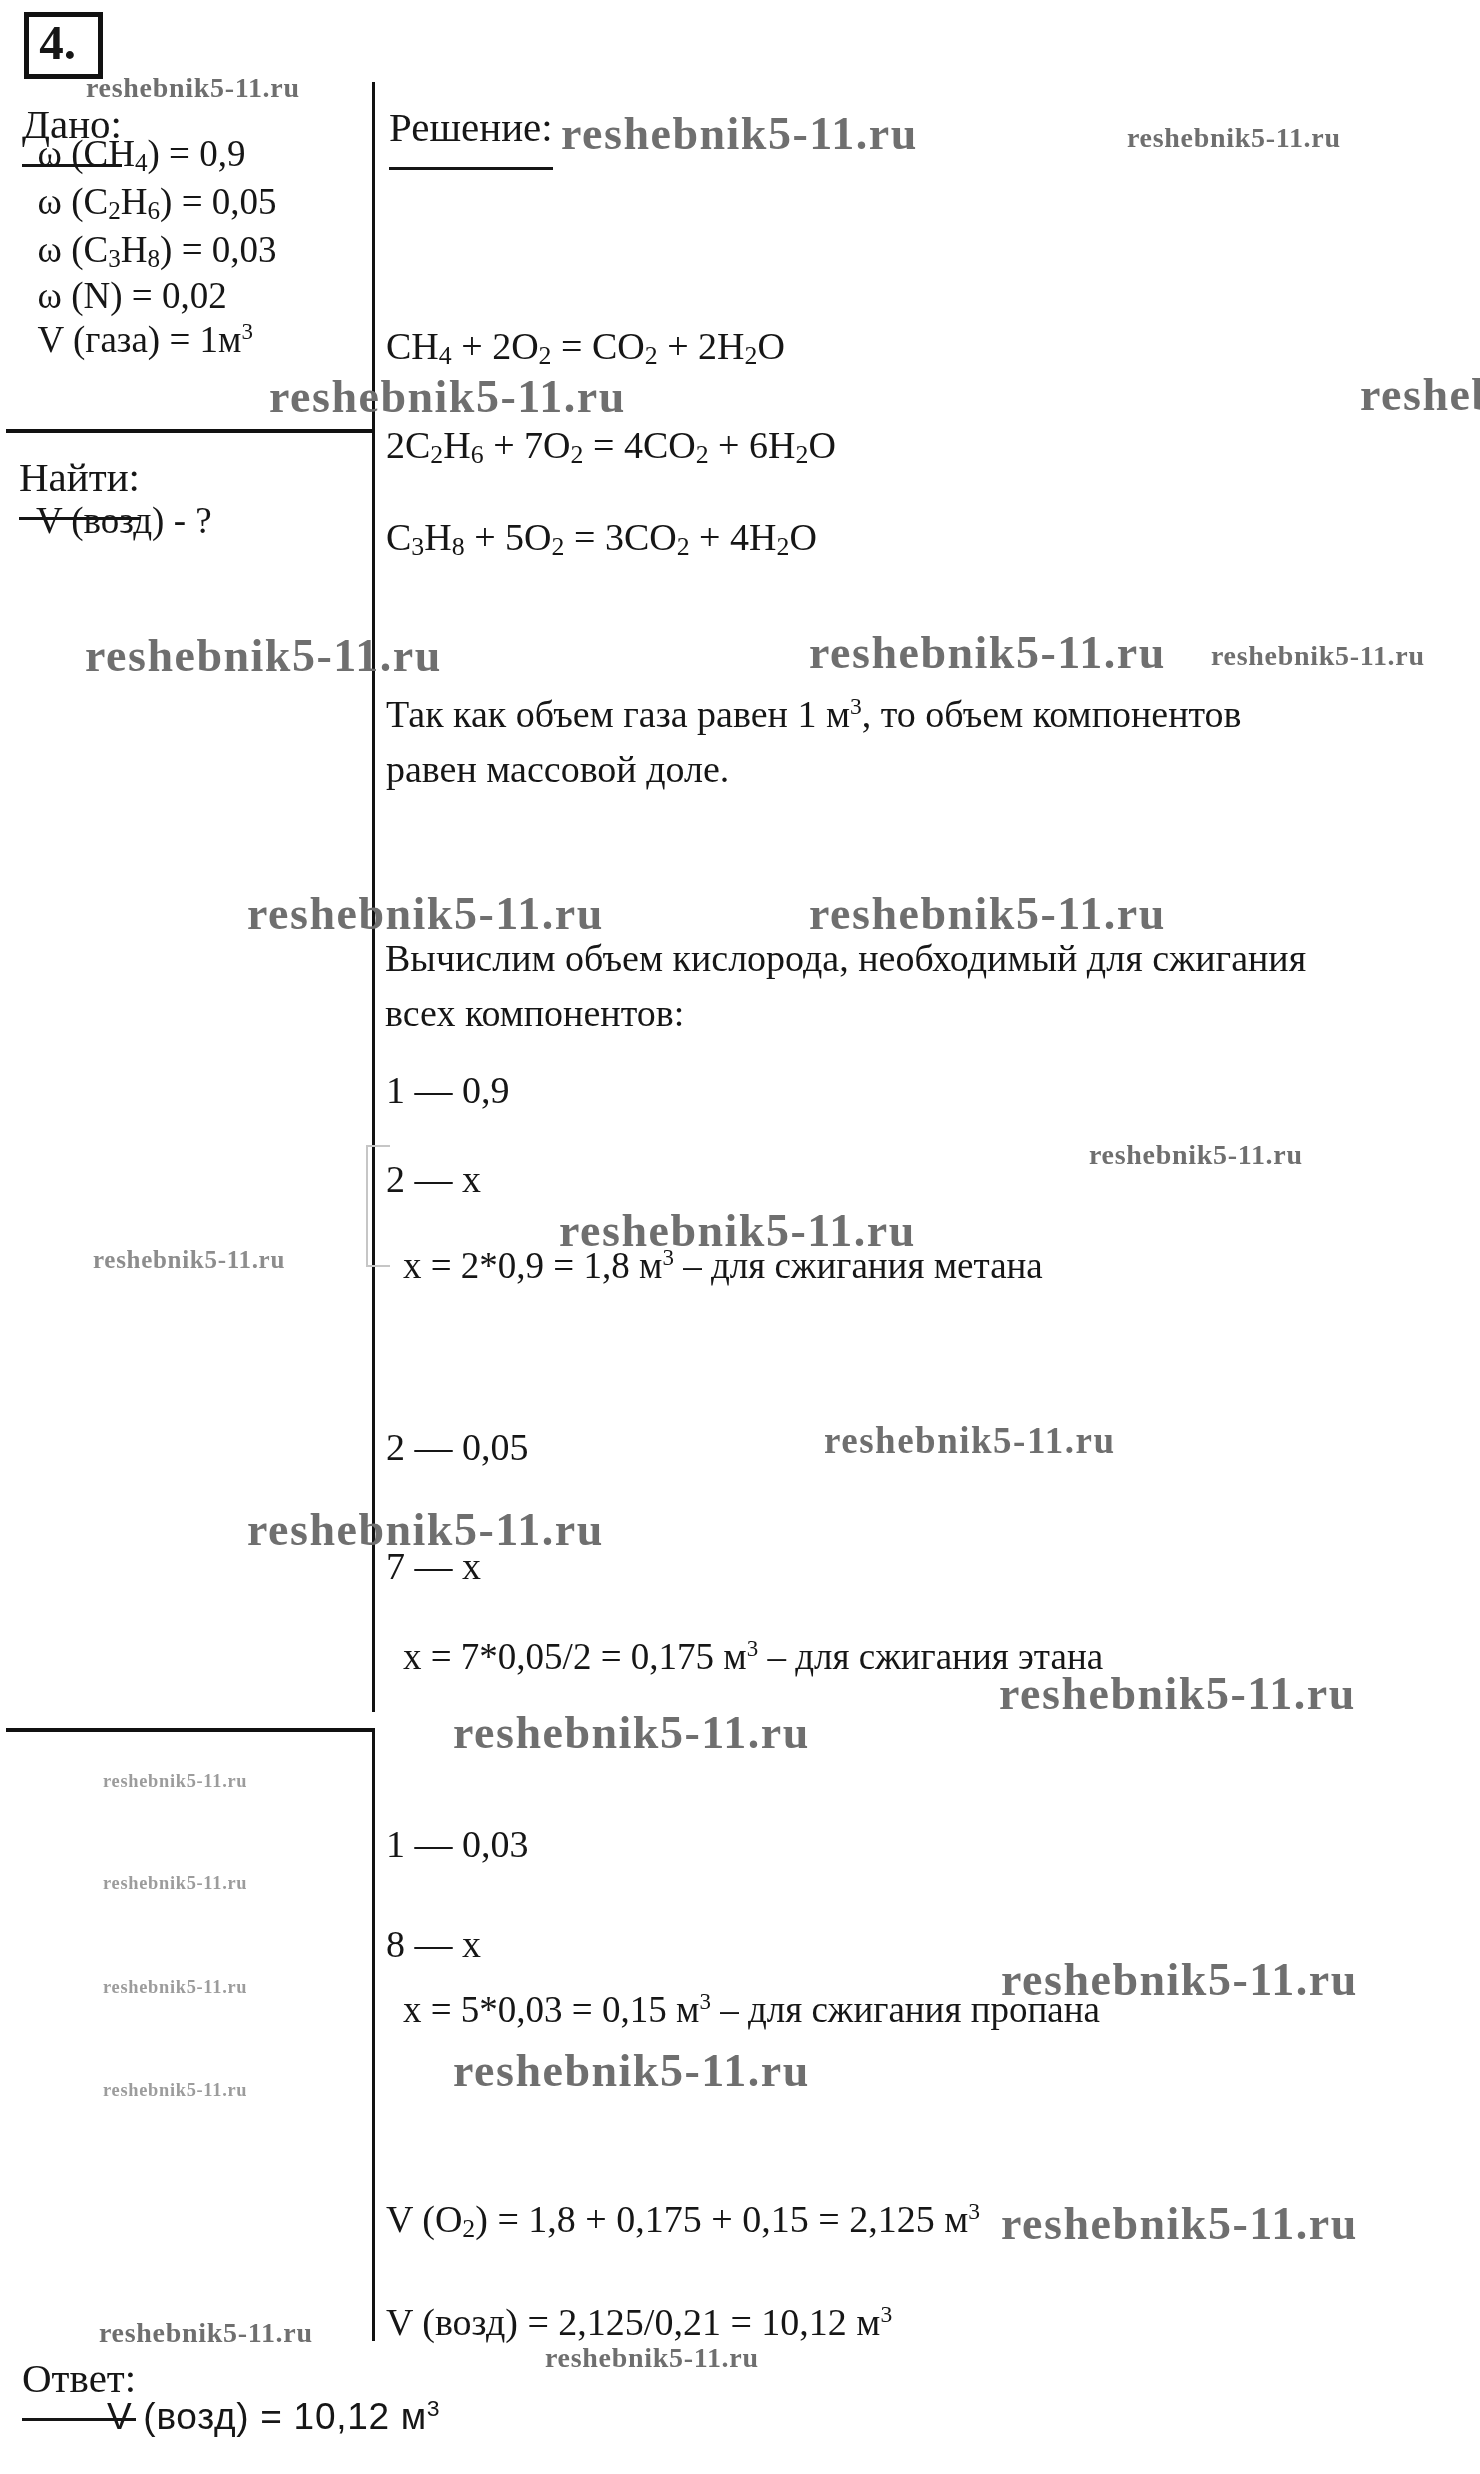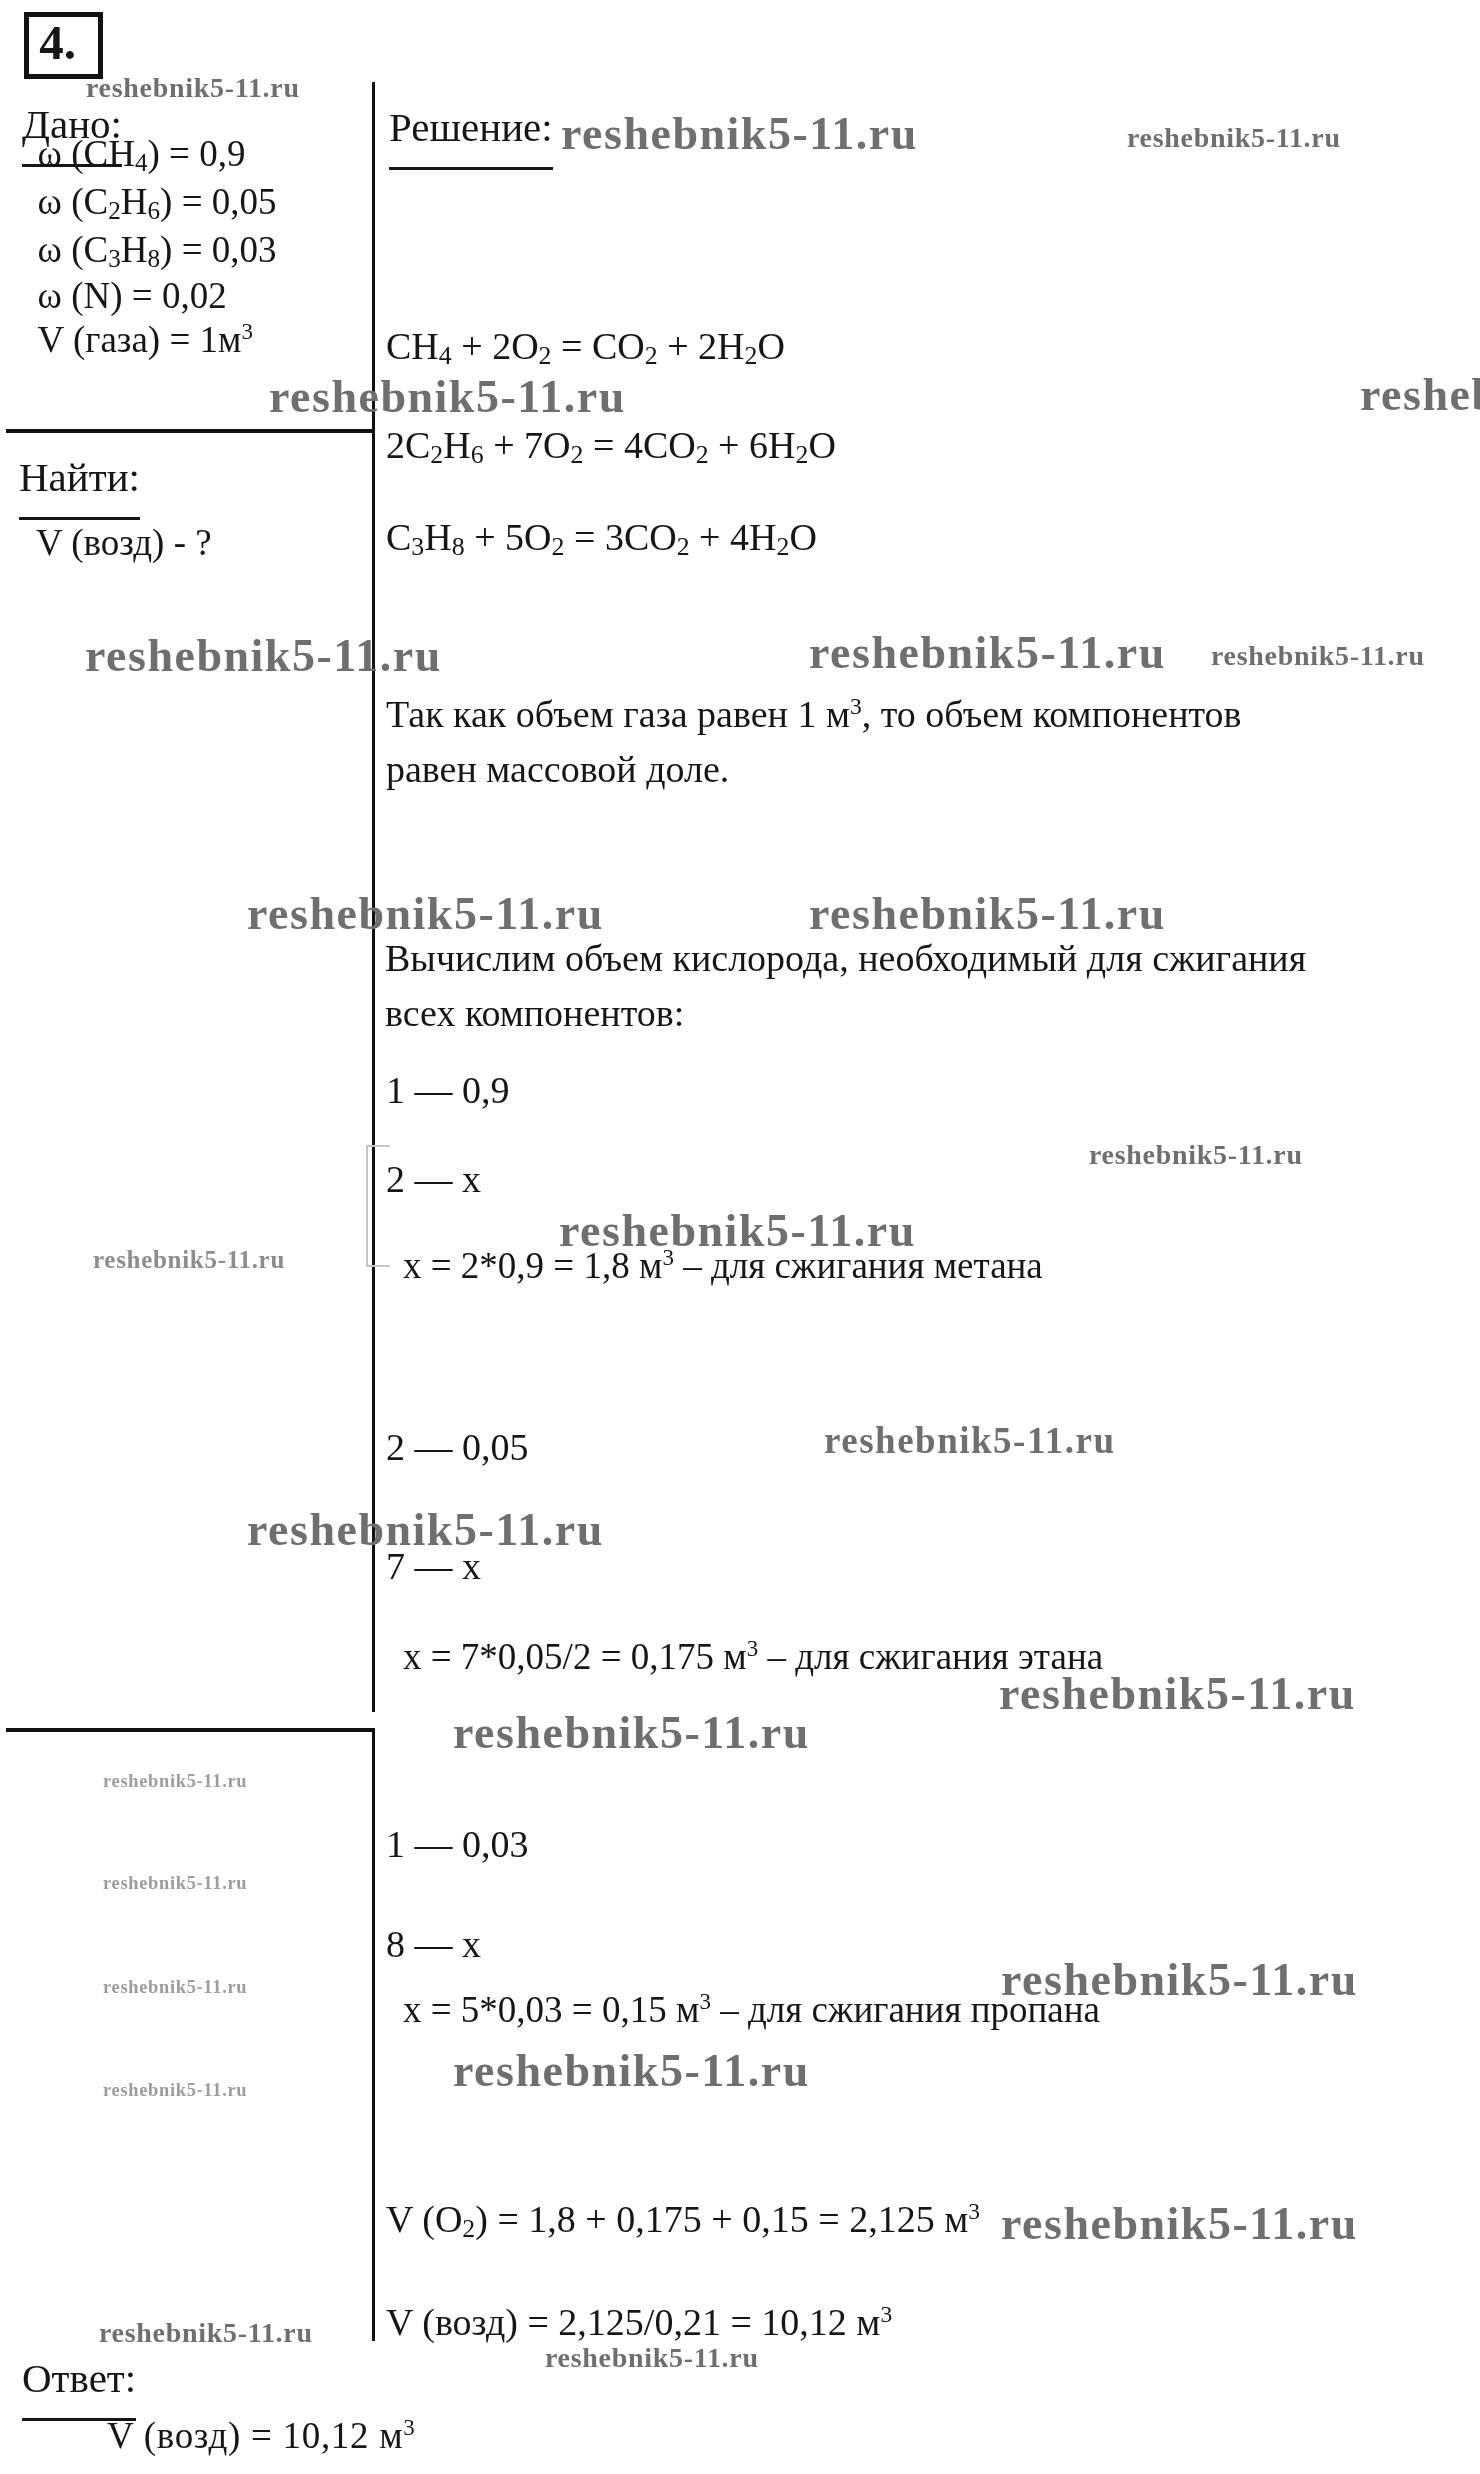--- a/index.html
+++ b/index.html
@@ -34,22 +34,22 @@
   .wm-b{font-size:46px;}
   .wm-mid{font-size:37px;}
   .wm-s{font-size:28px;letter-spacing:0.7px;}
   .wm-m{font-size:28px;letter-spacing:0.7px;}
   .wm-lm{font-size:25px;color:#8d8d8d;letter-spacing:0.7px;}
   .wm-l{font-size:18.4px;color:#9c9c9c;letter-spacing:0.7px;}
   sub{font-size:68%;line-height:0;vertical-align:-0.2em;}
   sup{font-size:62%;line-height:0;vertical-align:0.55em;}
   .answer{
     position:absolute;
-    font-family:Liberation Serif, serif;
-    font-size:37px;white-space:nowrap;letter-spacing:0.7px;margin-top:18px;
+    font-family:Liberation Sans, sans-serif;
+    font-size:37px;white-space:nowrap;letter-spacing:0.7px;
   }
   .artifact{
     position:absolute;left:366px;top:1145px;width:22px;height:118px;
     border:2.2px solid #c6c6c6;border-right:none;
   }
 </style>
 </head>
 <body>
 
 <div class="page">
@@ -65,21 +65,21 @@
   <div class="artifact"></div>
 
   <div class="title" style="left:22px;top:90px">Дано:</div>
   <div class="txt-sm" style="left:20.6px;top:132px">ω (CH<sub>4</sub>) = 0,9</div>
   <div class="txt-sm" style="left:20.6px;top:180px">ω (C<sub>2</sub>H<sub>6</sub>) = 0,05</div>
   <div class="txt-sm" style="left:20.6px;top:228px">ω (C<sub>3</sub>H<sub>8</sub>) = 0,03</div>
   <div class="txt-sm" style="left:20.6px;top:274px">ω (N) = 0,02</div>
   <div class="txt-sm" style="left:20.6px;top:318px">V (газа) = 1м<sup>3</sup></div>
 
   <div class="title" style="left:19px;top:443px">Найти:</div>
-  <div class="txt-sm" style="left:19px;top:521px">V (возд) - ?</div>
+  <div class="txt-sm" style="left:19px;top:499px">V (возд) - ?</div>
 
   <div class="title" style="left:389px;top:93px">Решение:</div>
 
 
   <div class="txt" style="left:386px;top:324px">CH<sub>4</sub> + 2O<sub>2</sub> = CO<sub>2</sub> + 2H<sub>2</sub>O</div>
   <div class="txt" style="left:386px;top:423px">2C<sub>2</sub>H<sub>6</sub> + 7O<sub>2</sub> = 4CO<sub>2</sub> + 6H<sub>2</sub>O</div>
   <div class="txt" style="left:386px;top:515px">C<sub>3</sub>H<sub>8</sub> + 5O<sub>2</sub> = 3CO<sub>2</sub> + 4H<sub>2</sub>O</div>
 
   <div class="txt" style="left:386px;top:692px">Так как объем газа равен 1 м<sup>3</sup>, то объем компонентов</div>
   <div class="txt" style="left:386px;top:747px">равен массовой доле.</div>

